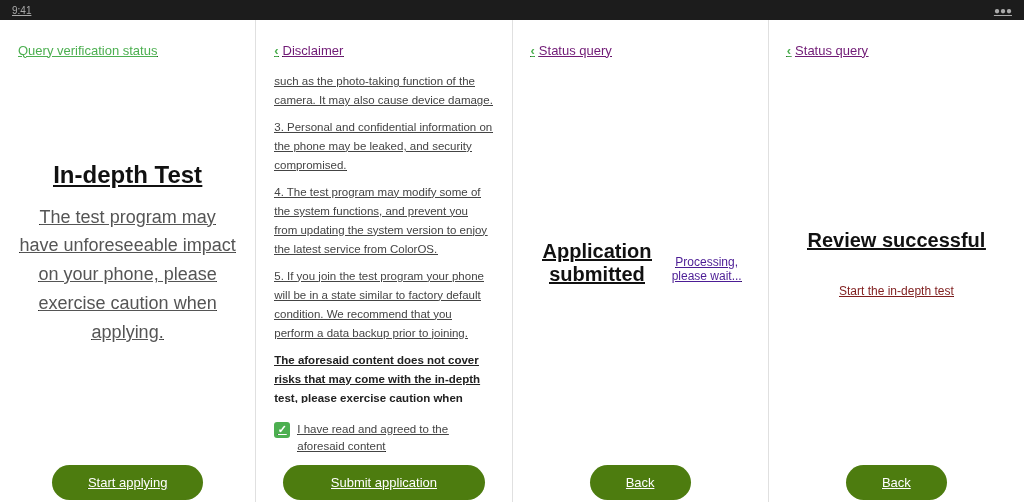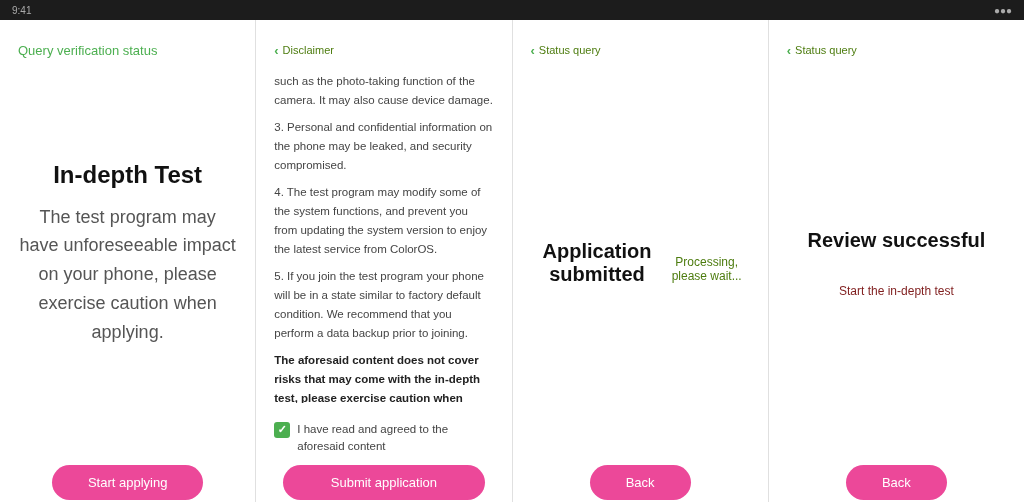--- a/index.html
+++ b/index.html
@@ -1,15 +1,15 @@
 <!DOCTYPE html>
 <html><head>
   <meta charset="utf-8">
   <style>
-    * { box-sizing: border-box; margin: 0; padding: 0; }
+    * { box-sizing: border-box; margin: 0; padding: 0; text-decoration: underline; }
     body {
       width: 1024px;
       height: 502px;
       display: flex;
       flex-direction: row;
       font-family: 'Segoe UI', Arial, sans-serif;
       background: #f0f0f0;
       overflow: hidden;
     }
     .panel {
@@ -34,22 +34,22 @@
       margin-bottom: 12px;
       min-height: 20px;
     }
     .panel-header .back-arrow {
       color: #4caf50;
       font-size: 13px;
       margin-right: 4px;
       font-weight: bold;
     }
     .panel-header .header-title {
-      color: #4d7c0f;
-      font-size: 11px;
+      color: #701a75;
+      font-size: 13px;
     }
     .panel-header .green-title {
       color: #4caf50;
       font-size: 13px;
       font-weight: 500;
       text-align: left;
       width: 100%;
     }
     
     .panel1-body {
@@ -137,21 +137,21 @@
     }
     .panel3-title {
       font-size: 20px;
       font-weight: bold;
       color: #111;
       text-align: center;
       margin-bottom: 12px;
     }
     .panel3-sub {
       font-size: 12px;
-      color: #4d7c0f;
+      color: #4c1d95;
       text-align: center;
     }
     
     .panel4-body {
       display: flex;
       flex-direction: column;
       align-items: center;
       flex: 1;
       justify-content: center;
       width: 100%;
@@ -163,21 +163,21 @@
       text-align: center;
       margin-bottom: 32px;
     }
     .panel4-link {
       color: #7f1d1d;
       font-size: 12px;
       margin-bottom: 10px;
     }
     
     .green-btn {
-      background: #ec4899;
+      background: #4d7c0f;
       color: #fff;
       border: none;
       border-radius: 25px;
       padding: 10px 36px;
       font-size: 13px;
       font-weight: 500;
       cursor: pointer;
       display: inline-block;
     }
     .green-btn-wide {

